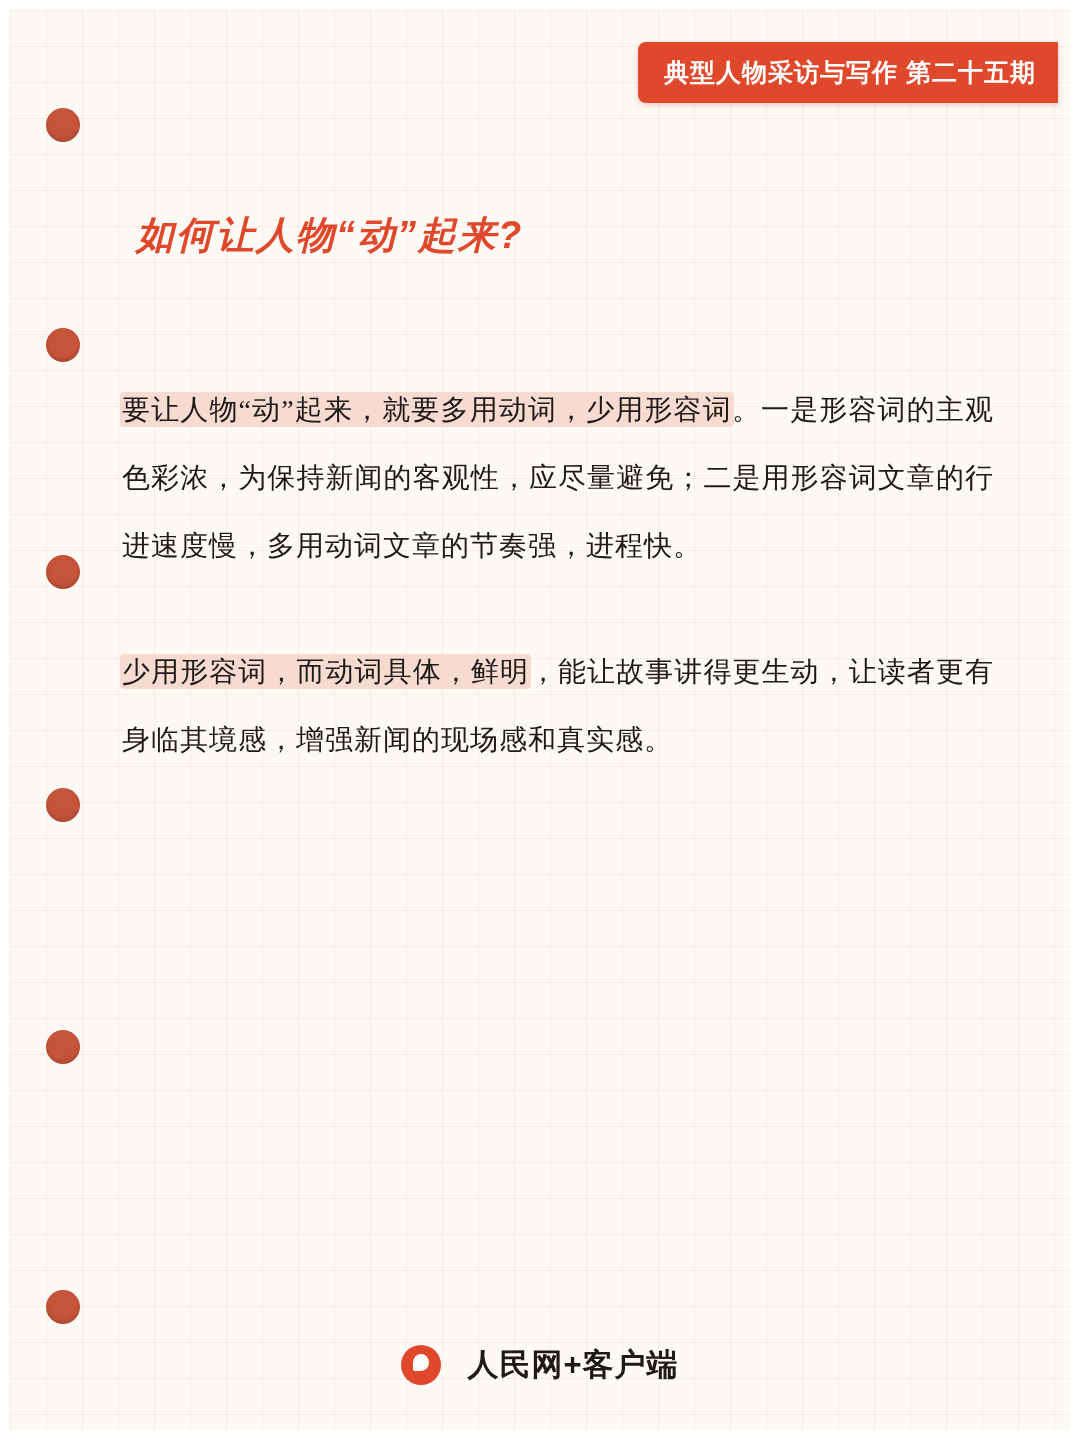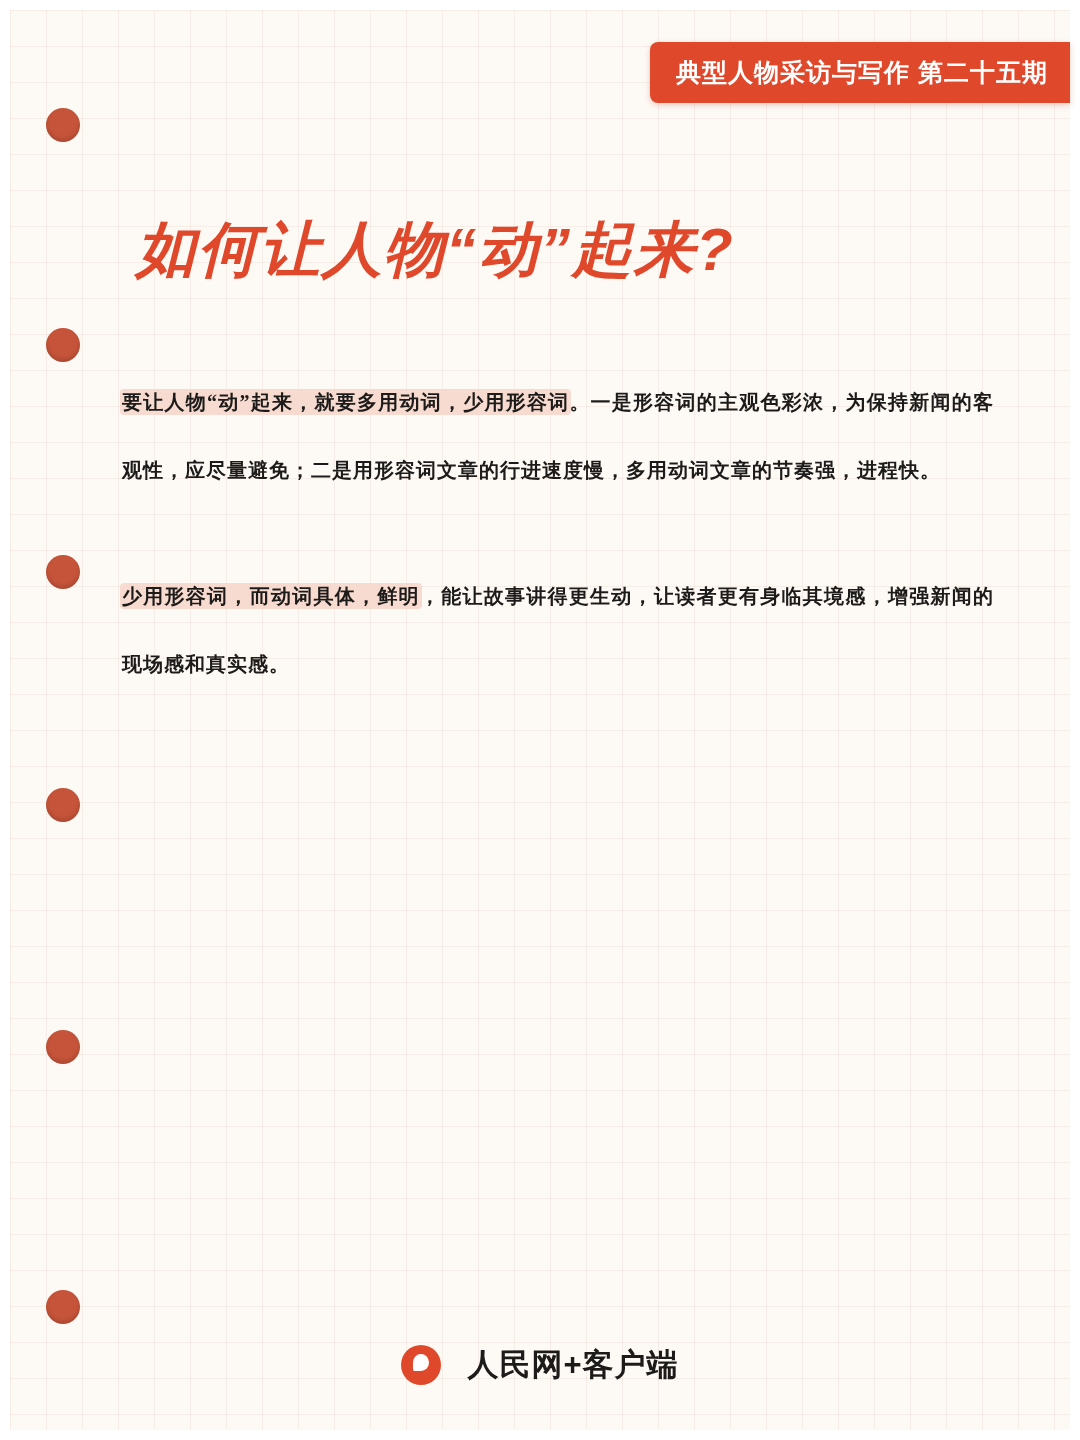--- a/index.html
+++ b/index.html
@@ -41,21 +41,21 @@
     height: 34px;
     border-radius: 50%;
     background: #c6543a;
     box-shadow: inset 0 -3px 4px rgba(0,0,0,0.14);
   }
 
   
   .ribbon {
     position: absolute;
     top: 32px;
-    right: 0;
+    right: 12px;
     background: #e0482b;
     color: #ffffff;
     font-family: "Liberation Sans", sans-serif;
     font-weight: bold;
     font-size: 25px;
     letter-spacing: 1px;
     padding: 14px 22px 14px 26px;
     border-radius: 8px 0 0 8px;
     box-shadow: 0 2px 6px rgba(180,60,35,0.25);
     white-space: nowrap;
@@ -66,21 +66,21 @@
     position: absolute;
     left: 120px;
     top: 196px;
   }
   .title {
     display: inline-block;
     position: relative;
     font-family: "Liberation Sans", sans-serif;
     font-weight: bold;
     font-style: italic;
-    font-size: 60px;
+    font-size: 38px;
     color: #e0482b;
     letter-spacing: 2px;
     padding: 4px 10px 6px 6px;
     white-space: nowrap;
   }
   .title::before {
     content: "";
     position: absolute;
     left: 0;
     right: 0;
@@ -93,27 +93,26 @@
   }
 
   
   .body {
     position: absolute;
     left: 112px;
     top: 338px;
     width: 872px;
   }
   .para {
-    font-size: 20px;
+    font-size: 28px;
     line-height: 68px;
     color: #1d1b19;
     letter-spacing: 1px;
     margin-bottom: 44px;
     text-align: justify;
-    font-weight: bold;
   }
   .para .hl {
     background: #f7dbd0;
     box-shadow: 0 0 0 2px #f7dbd0;
     border-radius: 2px;
   }
   .p1 { margin-bottom: 58px; }
   .p2 { margin-bottom: 62px; }
 
   

